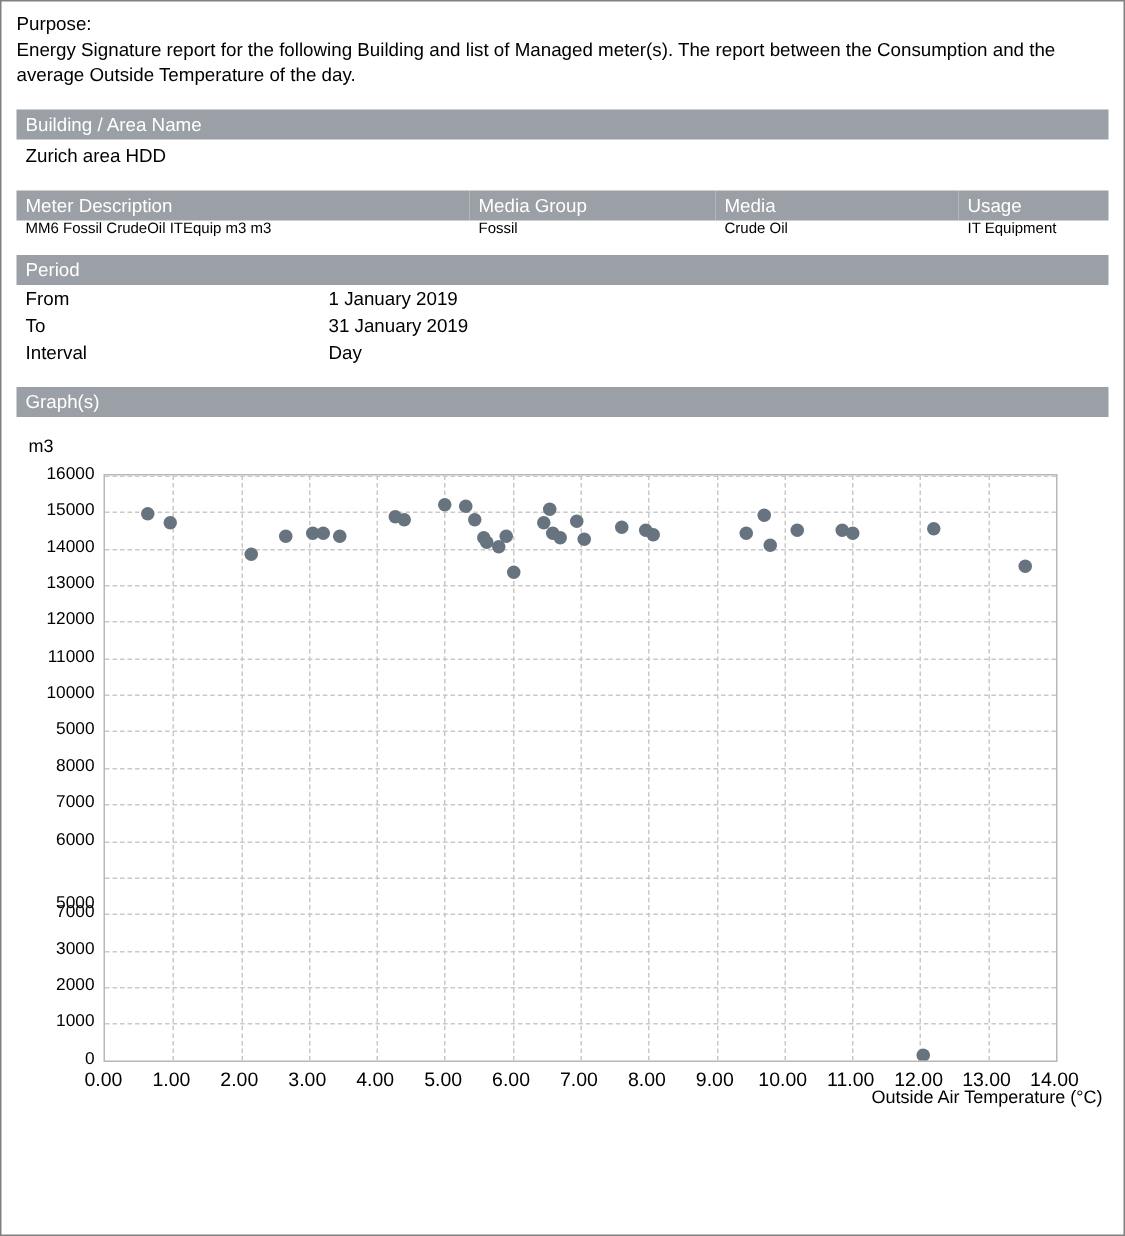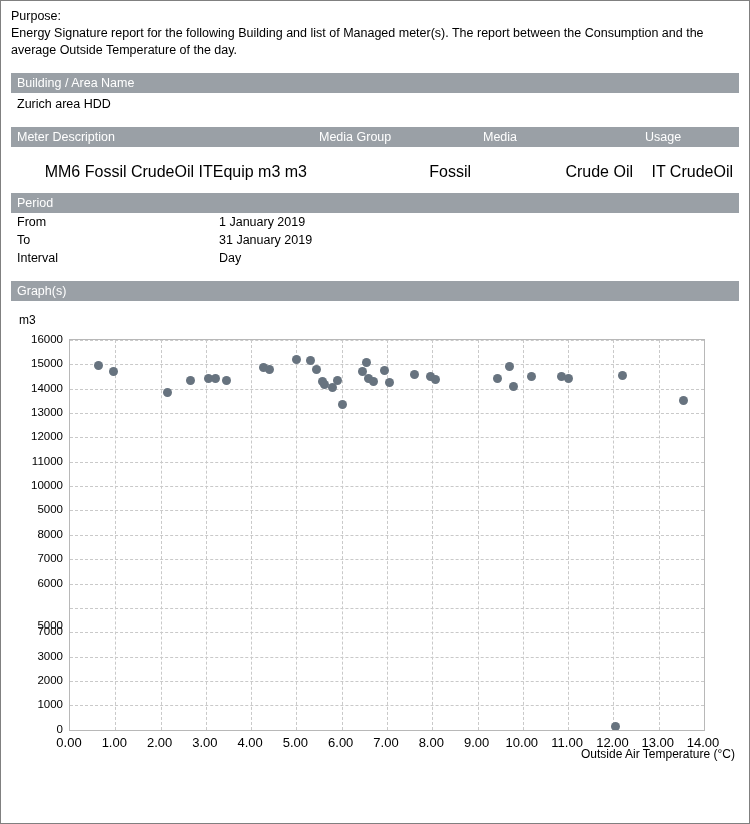--- a/index.html
+++ b/index.html
@@ -55,24 +55,23 @@
   }
   table.cols th {
     background: #9aa0a6;
     color: #ffffff;
     font-weight: normal;
     font-size: 12.5px;
     text-align: left;
     padding: 3px 6px;
   }
   table.cols td {
-    font-size: 16px;
-    padding: 16px 6px 2px 6px;
+    font-size: 10px;
+    padding: 0 6px 2px 6px;
     vertical-align: top;
-    text-align: right;
   }
   .period-table {
     width: 100%;
     border-collapse: collapse;
     table-layout: fixed;
   }
   .period-table td {
     font-size: 12.5px;
     padding: 2px 6px;
   }
@@ -163,21 +162,21 @@
           <th style="width:152px">Media Group</th>
           <th style="width:150px">Media</th>
           <th>Usage</th>
         </tr>
       </thead>
       <tbody>
         <tr>
           <td>MM6 Fossil CrudeOil ITEquip m3 m3</td>
           <td>Fossil</td>
           <td>Crude Oil</td>
-          <td>IT CrudeOil</td>
+          <td>IT Equipment</td>
         </tr>
       </tbody>
     </table>
 
     <div class="spacer-8"></div>
 
     <div class="section-bar">Period</div>
     <table class="period-table">
       <tbody>
         <tr>

